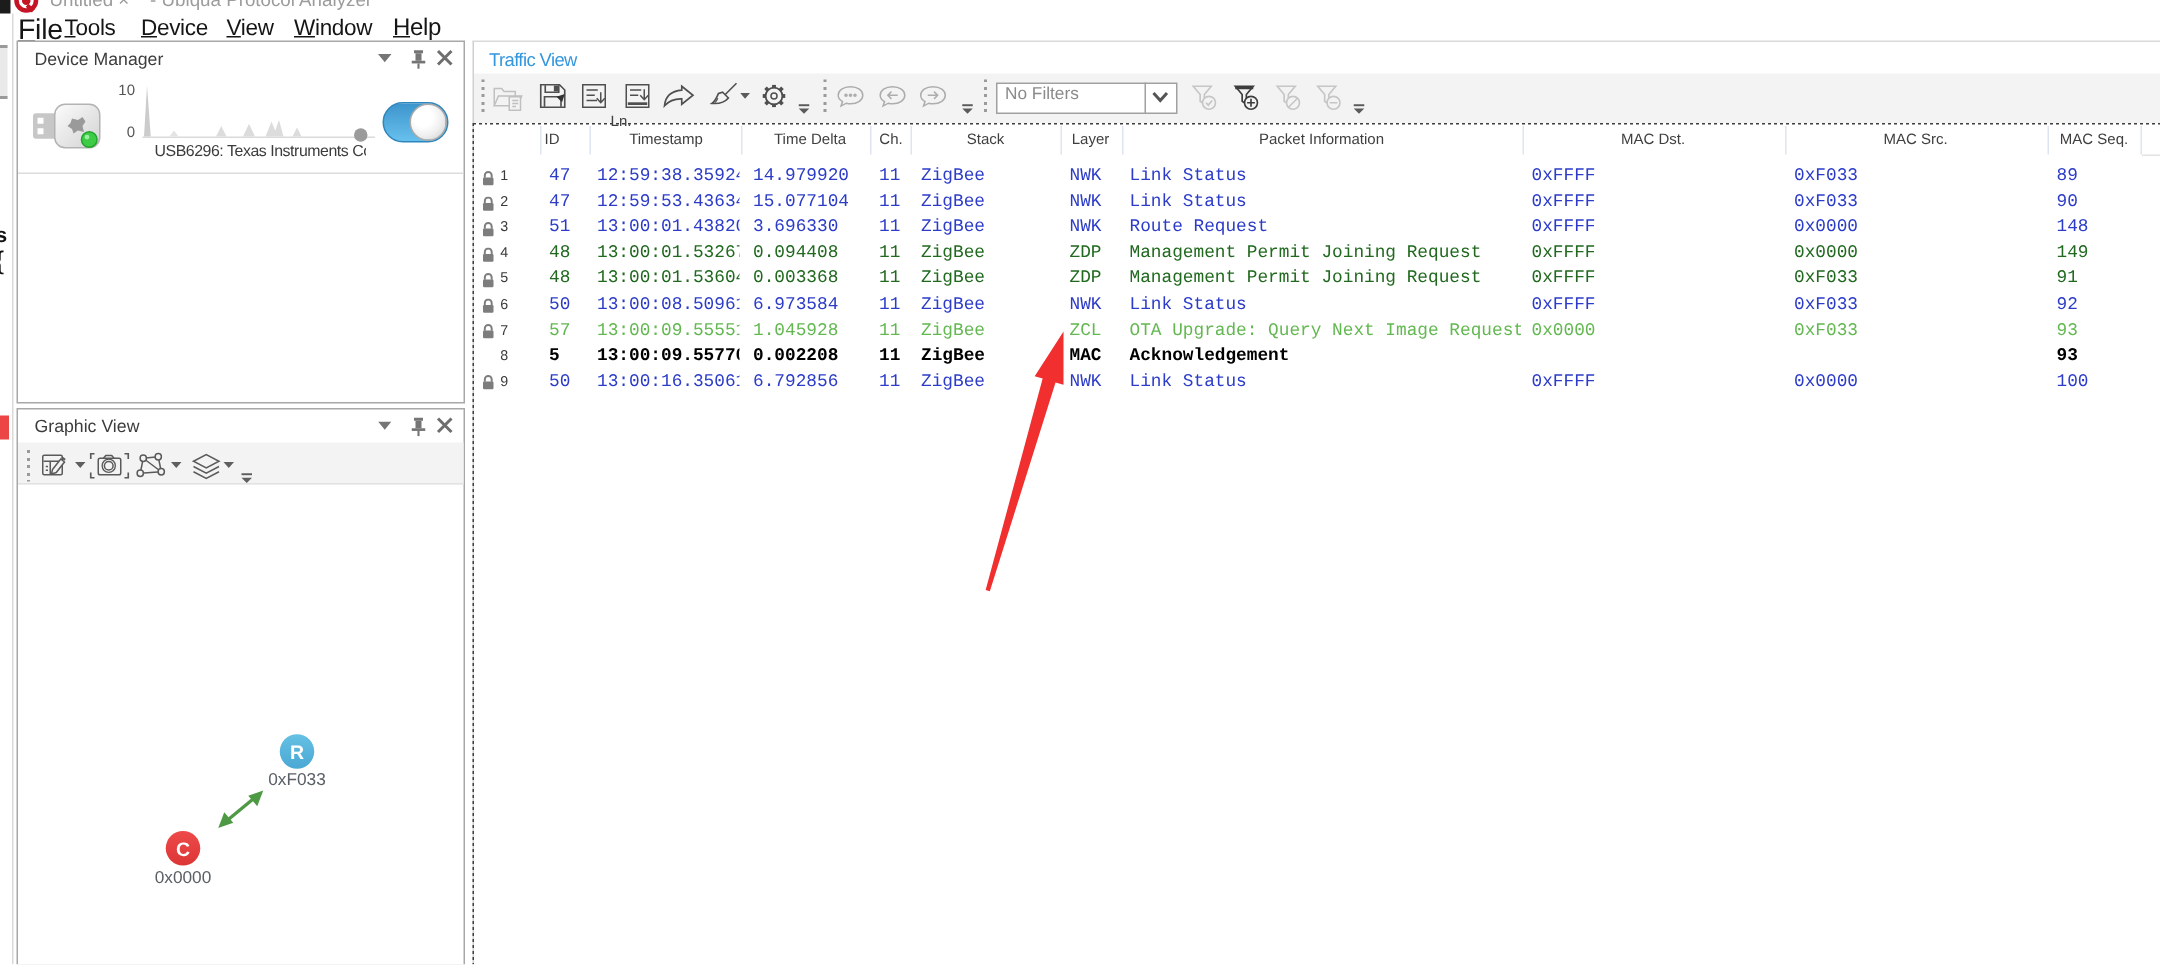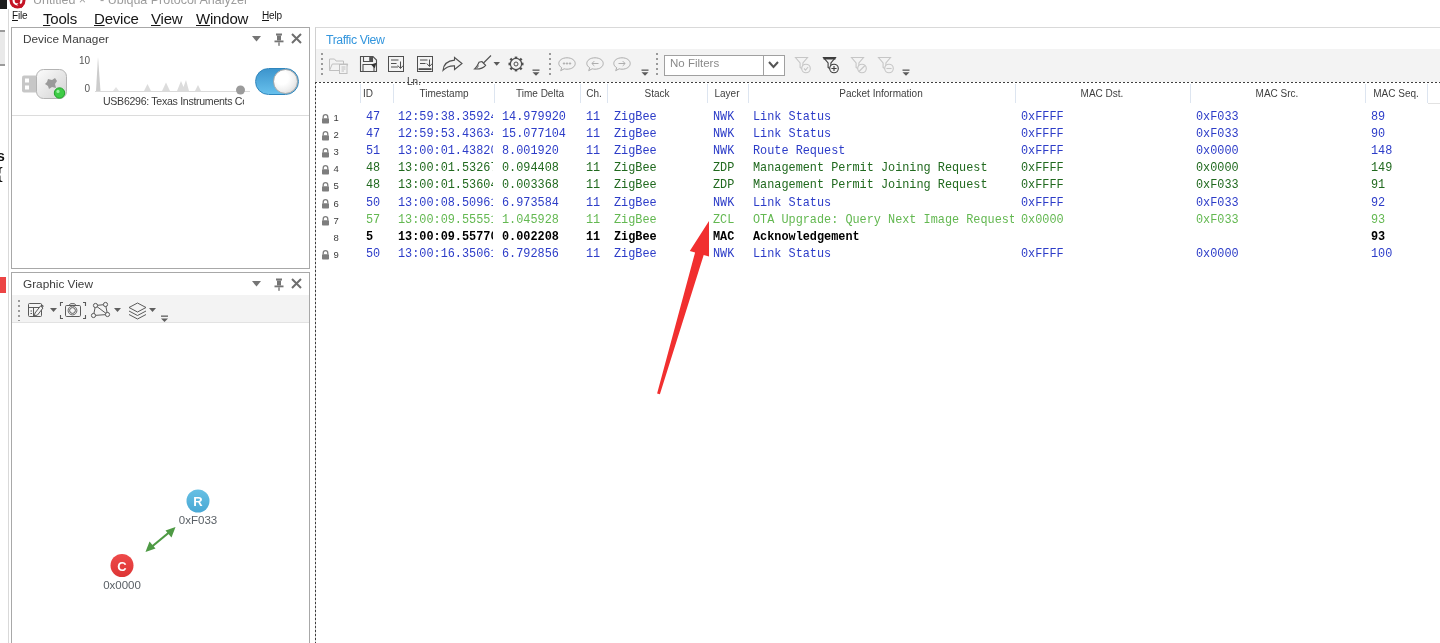--- a/index.html
+++ b/index.html
@@ -26,26 +26,26 @@
 <div class="abs" style="left:-3px;top:164px;font-size:17px;color:#111;">{</div>
 <div class="abs" style="left:0;top:277px;width:6px;height:16px;background:#ec4545;"></div>
 
 <svg class="abs" style="left:9px;top:-4px;" width="17" height="17" viewBox="0 0 17 17">
   <circle cx="8.5" cy="4.5" r="8" fill="#c41426"></circle>
   <circle cx="8.5" cy="4.5" r="3.9" fill="none" stroke="#fff" stroke-width="2.1"></circle>
   <rect x="10" y="6.5" width="5.5" height="2.8" fill="#c41426" transform="rotate(42 10 6.5)"></rect>
 </svg>
 <div class="abs" style="left:33px;top:-7px;font-size:12.5px;color:#9c9c9c;">Untitled ×&nbsp;&nbsp;&nbsp;&nbsp;- Ubiqua Protocol Analyzer</div>
 
-<div class="abs" style="left:12px;top:10px;font-size:10px;color:#151515;letter-spacing:-0.2px;"><u>F</u>ile</div>
+<div class="abs" style="left:12px;top:10px;font-size:19px;color:#151515;letter-spacing:-0.2px;"><u>F</u>ile</div>
 <div class="abs" style="left:43px;top:10px;font-size:15px;color:#151515;letter-spacing:-0.2px;"><u>T</u>ools</div>
 <div class="abs" style="left:94px;top:10px;font-size:15px;color:#151515;letter-spacing:-0.2px;"><u>D</u>evice</div>
 <div class="abs" style="left:151px;top:10px;font-size:15px;color:#151515;letter-spacing:-0.2px;"><u>V</u>iew</div>
 <div class="abs" style="left:196px;top:10px;font-size:15px;color:#151515;letter-spacing:-0.2px;"><u>W</u>indow</div>
-<div class="abs" style="left:262px;top:10px;font-size:10px;color:#151515;letter-spacing:-0.2px;"><u>H</u>elp</div>
+<div class="abs" style="left:262px;top:10px;font-size:16px;color:#151515;letter-spacing:-0.2px;"><u>H</u>elp</div>
 
 <div class="abs" style="left:11px;top:27px;width:299px;height:242px;border:1px solid #a8a8a8;box-sizing:border-box;"></div>
 <div class="abs" style="left:23px;top:32px;font-size:11.8px;color:#3c3c3c;">Device Manager</div>
 <svg class="abs" style="left:252px;top:36px;" width="10" height="7">
       <polygon points="0,0 9,0 4.5,5.5" fill="#757575"></polygon>
     </svg>
 <svg class="abs" style="left:273px;top:33px;" width="12" height="13" viewBox="0 0 12 13">
   <rect x="3" y="0.5" width="6" height="2" fill="#757575"></rect>
   <rect x="4" y="2.5" width="4" height="5" fill="#757575"></rect>
   <rect x="1.5" y="7.5" width="9" height="1.8" fill="#757575"></rect>
@@ -342,21 +342,21 @@
 <div class="abs mono c-blue" style="left:1021px;top:126.3px;">0xFFFF</div>
 <div class="abs mono c-blue" style="left:1196px;top:126.3px;">0xF033</div>
 <div class="abs mono c-blue" style="left:1371px;top:126.3px;">90</div>
 <svg class="abs" style="left:321px;top:147.7px;" width="9" height="10" viewBox="0 0 9 10">
       <path d="M2.2,4.5 V3 a2.3,2.3 0 0 1 4.6,0 V4.5" fill="none" stroke="#7d7d7d" stroke-width="1.3"></path>
       <rect x="1" y="4.3" width="7" height="5.2" rx="0.8" fill="#7d7d7d"></rect>
     </svg>
 <div class="abs idnum" style="left:333.5px;top:143.3px;">3</div>
 <div class="abs mono c-blue" style="left:366px;top:143.3px;">51</div>
 <div class="abs mono c-blue" style="left:398px;top:143.3px;width:95px;overflow:hidden;">13:00:01.43820</div>
-<div class="abs mono c-blue" style="left:502px;top:143.3px;">8.001920</div>
+<div class="abs mono c-blue" style="left:502px;top:143.3px;">3.696330</div>
 <div class="abs mono c-blue" style="left:586px;top:143.3px;">11</div>
 <div class="abs mono c-blue" style="left:614px;top:143.3px;">ZigBee</div>
 <div class="abs mono c-blue" style="left:713px;top:143.3px;">NWK</div>
 <div class="abs mono c-blue" style="left:753px;top:143.3px;width:261px;overflow:hidden;">Route Request</div>
 <div class="abs mono c-blue" style="left:1021px;top:143.3px;">0xFFFF</div>
 <div class="abs mono c-blue" style="left:1196px;top:143.3px;">0x0000</div>
 <div class="abs mono c-blue" style="left:1371px;top:143.3px;">148</div>
 <svg class="abs" style="left:321px;top:164.8px;" width="9" height="10" viewBox="0 0 9 10">
       <path d="M2.2,4.5 V3 a2.3,2.3 0 0 1 4.6,0 V4.5" fill="none" stroke="#7d7d7d" stroke-width="1.3"></path>
       <rect x="1" y="4.3" width="7" height="5.2" rx="0.8" fill="#7d7d7d"></rect>

